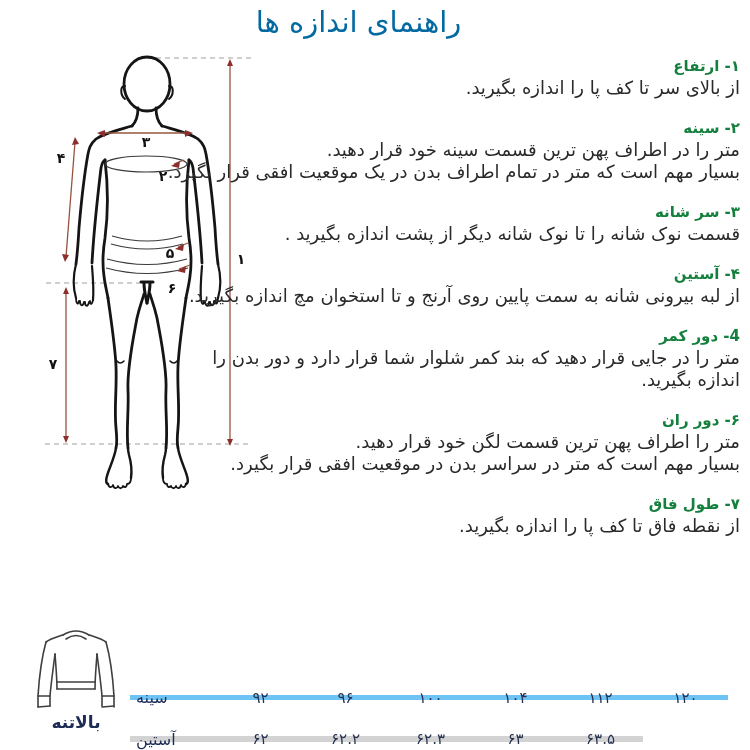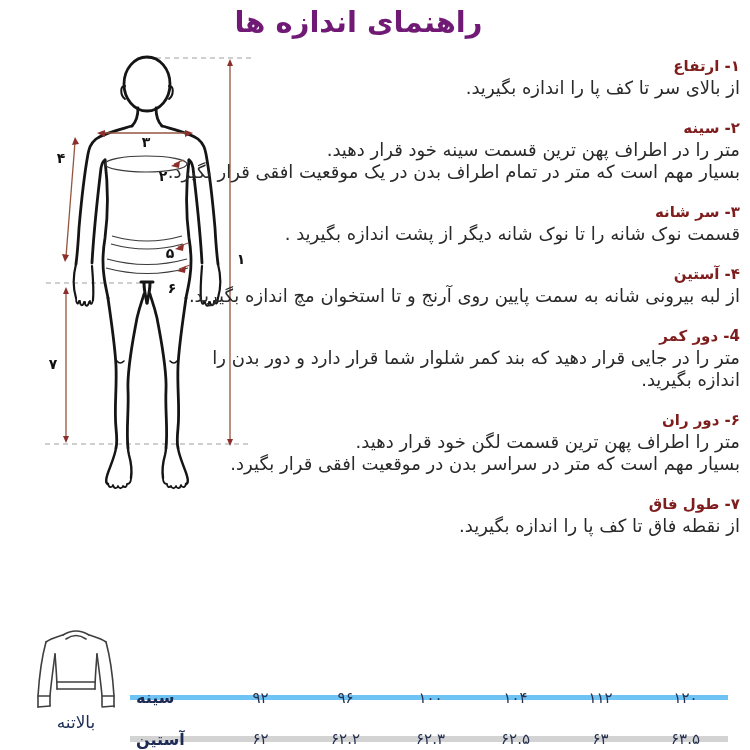--- a/index.html
+++ b/index.html
@@ -1,46 +1,46 @@
 <!DOCTYPE html>
 <html lang="fa"><head>
 <meta charset="utf-8">
 <style>
   html,body{margin:0;padding:0;background:#ffffff;}
   *{box-sizing:border-box;}
   body{font-family:"DejaVu Sans","Liberation Sans",sans-serif;color:#1a1a1a;}
   .page{position:relative;width:750px;height:750px;background:#fff;overflow:hidden;}
 
   .title{position:absolute;top:5px;left:0;width:676px;text-align:center;
-         font-size:29px;font-weight:bold;color:#701a75;direction:rtl;padding-left:41px;}
+         font-size:29px;font-weight:normal;color:#0369a1;direction:rtl;padding-left:41px;}
 
   
   .sections{position:absolute;top:55px;right:10px;width:462px;direction:rtl;text-align:right;}
   .section{margin-bottom:18px;}
-  .section-heading{font-size:15px;font-weight:bold;line-height:22px;color:#7f1d1d;white-space:nowrap;}
+  .section-heading{font-size:15px;font-weight:bold;line-height:22px;color:#15803d;white-space:nowrap;}
   .section-line{font-size:18px;line-height:22px;color:#2a2a2a;white-space:nowrap;}
 
   
   .diagram{position:absolute;left:30px;top:50px;width:240px;height:460px;}
 
   
   .size-table{position:absolute;left:130px;top:632px;width:598px;
               display:grid;grid-template-columns:88px repeat(6,1fr);
               grid-template-rows:27px 41px 42px;}
   .st-cell{display:flex;align-items:center;justify-content:center;margin-top:36px;}
   .st-head{background:#1d2c55;color:#ffffff;font-size:16px;}
   .st-row1{background:#6ec3f5;}
   .st-row2{background:#d3d3d4;}
   .st-label{justify-content:flex-end;padding-left:6px;padding-right:18px;
-            font-weight:bold;color:#1d2c55;font-size:16px;direction:rtl;}
+            font-weight:normal;color:#1d2c55;font-size:16px;direction:rtl;}
   .st-val{color:#25314f;font-size:15px;direction:rtl;}
 
   .garment{position:absolute;left:30px;top:626px;width:92px;text-align:center;}
   .garment-label{position:absolute;left:22px;top:712px;width:108px;text-align:center;
-                 font-size:17px;font-weight:normal;color:#1d2c55;direction:rtl;}
+                 font-size:17px;font-weight:bold;color:#1d2c55;direction:rtl;}
 
   svg text{font-family:"DejaVu Sans","Liberation Sans",sans-serif;}
 </style>
 </head>
 <body>
 
 <div class="page">
 
   <div class="title">راهنمای اندازه ها</div>
 
@@ -207,18 +207,17 @@
     <div class="st-cell st-row1 st-val">۹۶</div>
     <div class="st-cell st-row1 st-val">۱۰۰</div>
     <div class="st-cell st-row1 st-val">۱۰۴</div>
     <div class="st-cell st-row1 st-val">۱۱۲</div>
     <div class="st-cell st-row1 st-val">۱۲۰</div>
 
     <div class="st-cell st-row2 st-label">آستین</div>
     <div class="st-cell st-row2 st-val">۶۲</div>
     <div class="st-cell st-row2 st-val">۶۲.۲</div>
     <div class="st-cell st-row2 st-val">۶۲.۳</div>
-    <div class="st-cell st-row2 st-val">۶۲.۵</div>
     <div class="st-cell st-row2 st-val">۶۳</div>
     <div class="st-cell st-row2 st-val">۶۳.۵</div>
   </div>
 
 </div>
 
 </body></html>

